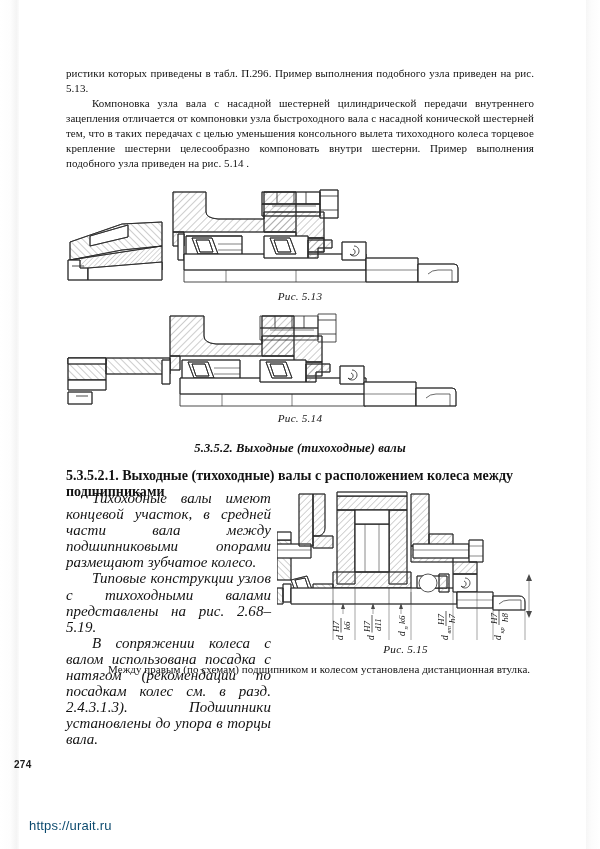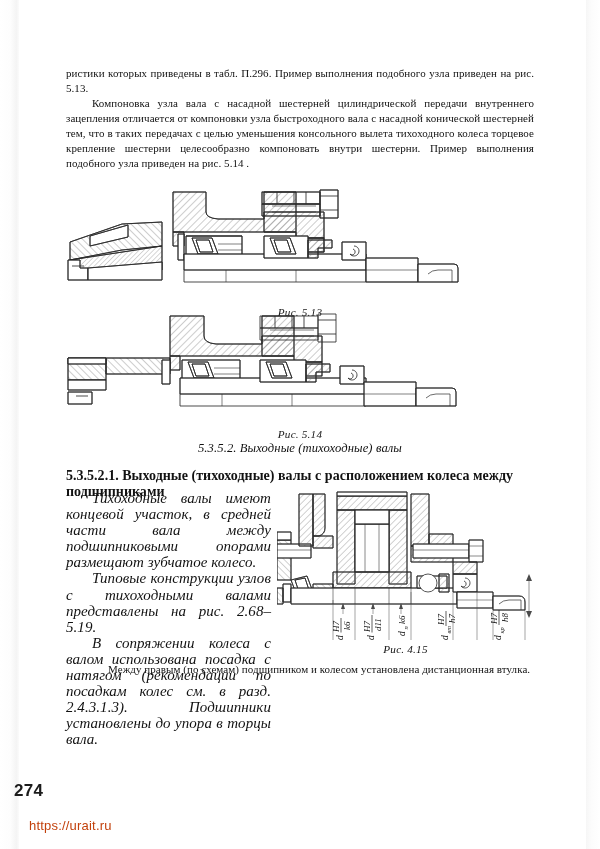--- a/index.html
+++ b/index.html
@@ -54,30 +54,30 @@
   .block-top { position: absolute; left: 0; top: 66px; width: 468px; }
 
   
   .fig513-wrap { position: absolute; left: 0; top: 188px; width: 468px; }
   .fig514-wrap { position: absolute; left: 0; top: 312px; width: 468px; }
 
   .fig-caption {
     font-style: italic;
     font-size: 11.2px;
     text-align: center;
-    margin-top: 18px;
+    margin-top: 2px;
     letter-spacing: 0.2px;
     color: #1a1a1a;
   }
 
   
   .h-level2 {
     position: absolute; left: 0; top: 441px; width: 468px;
     text-align: center;
-    font-weight: normal;
+    font-weight: bold;
     font-style: italic;
     font-size: 12.6px;
     letter-spacing: 0.1px;
   }
   .h-level3 {
     position: absolute; left: 0; top: 468px; width: 468px;
     font-weight: bold;
     font-size: 14px;
     letter-spacing: 0.02px;
   }
@@ -95,35 +95,35 @@
     position: absolute; left: 211px; top: 643px; width: 257px;
     font-style: italic; font-size: 11.2px; text-align: center;
     letter-spacing: 0.2px;
   }
 
   .block-bottom { position: absolute; left: 16px; top: 662px; width: 468px; }
 
   .page-number {
     position: absolute;
     left: 14px;
-    top: 781px;
-    font-size: 17px;
+    top: 759px;
+    font-size: 10px;
     font-weight: bold;
     font-family: "Liberation Sans", sans-serif;
     color: #1b1b1b;
     letter-spacing: 0.3px;
   }
 
   .watermark {
     position: absolute;
     left: 29px;
     top: 818px;
     font-family: "Liberation Sans", sans-serif;
     font-size: 13px;
-    color: #c2410c;
+    color: #0c4a6e;
     letter-spacing: 0.2px;
   }
 
   svg { display: block; }
 </style>
 </head>
 <body>
 
 <div class="page">
 
@@ -461,21 +461,21 @@
             <text x="0" y="0" font-size="9.5" font-style="italic">d</text>
             <text x="6.5" y="2.5" font-size="6.5" font-style="italic">кр</text>
             <text x="16" y="-4" font-size="9" font-style="italic">H7</text>
             <line x1="15" y1="-2" x2="30" y2="-2" stroke="#1a1a1a" stroke-width="0.7"></line>
             <text x="18" y="7" font-size="9" font-style="italic">h8</text>
           </g>
         </g>
       </svg>
     </div>
 
-    <div class="fig515-caption">Рис. 4.15</div>
+    <div class="fig515-caption">Рис. 5.15</div>
 
     <div class="block-bottom">
       <p class="body-text indent">Между правым (по схемам) подшипником и колесом установлена дистанционная втулка.</p>
     </div>
 
   </div>
 
   <div class="page-number">274</div>
   <div class="watermark">https://urait.ru</div>
 

